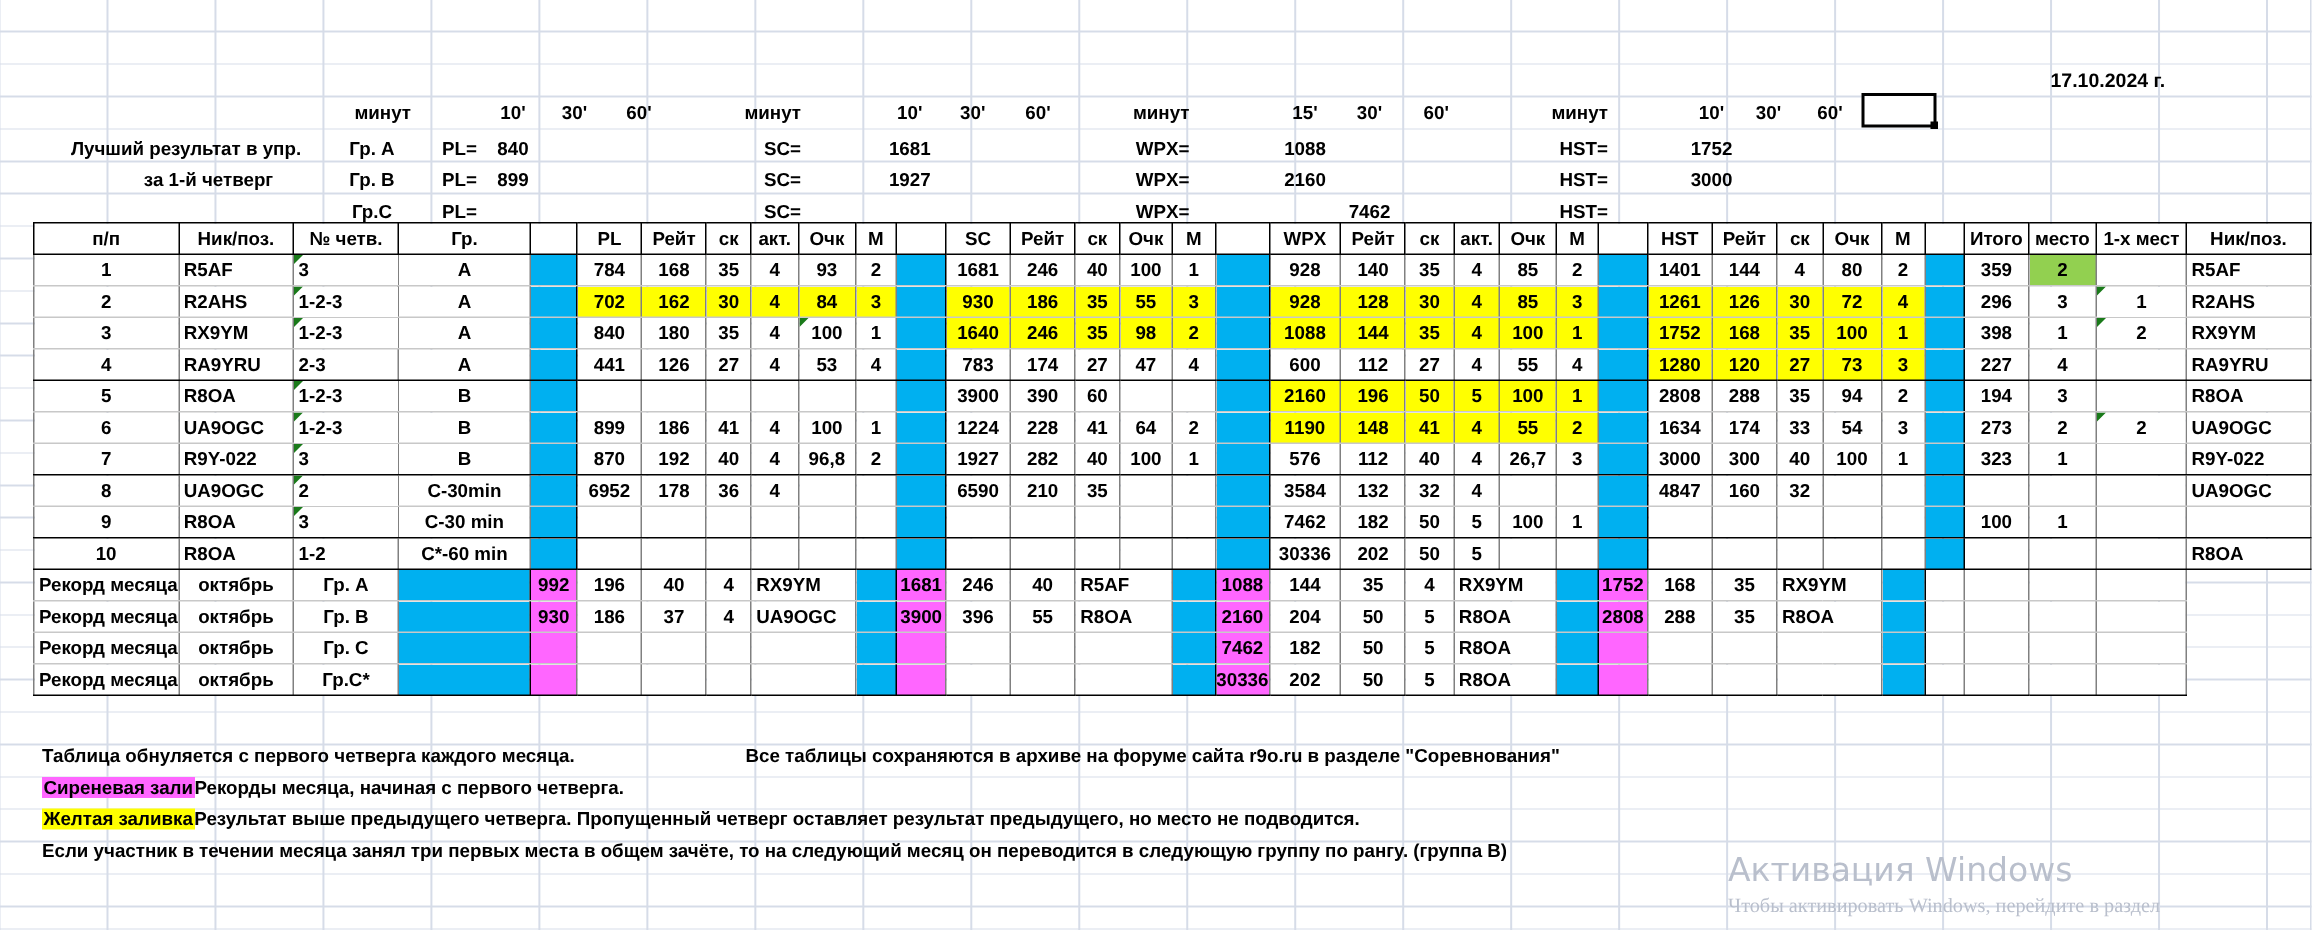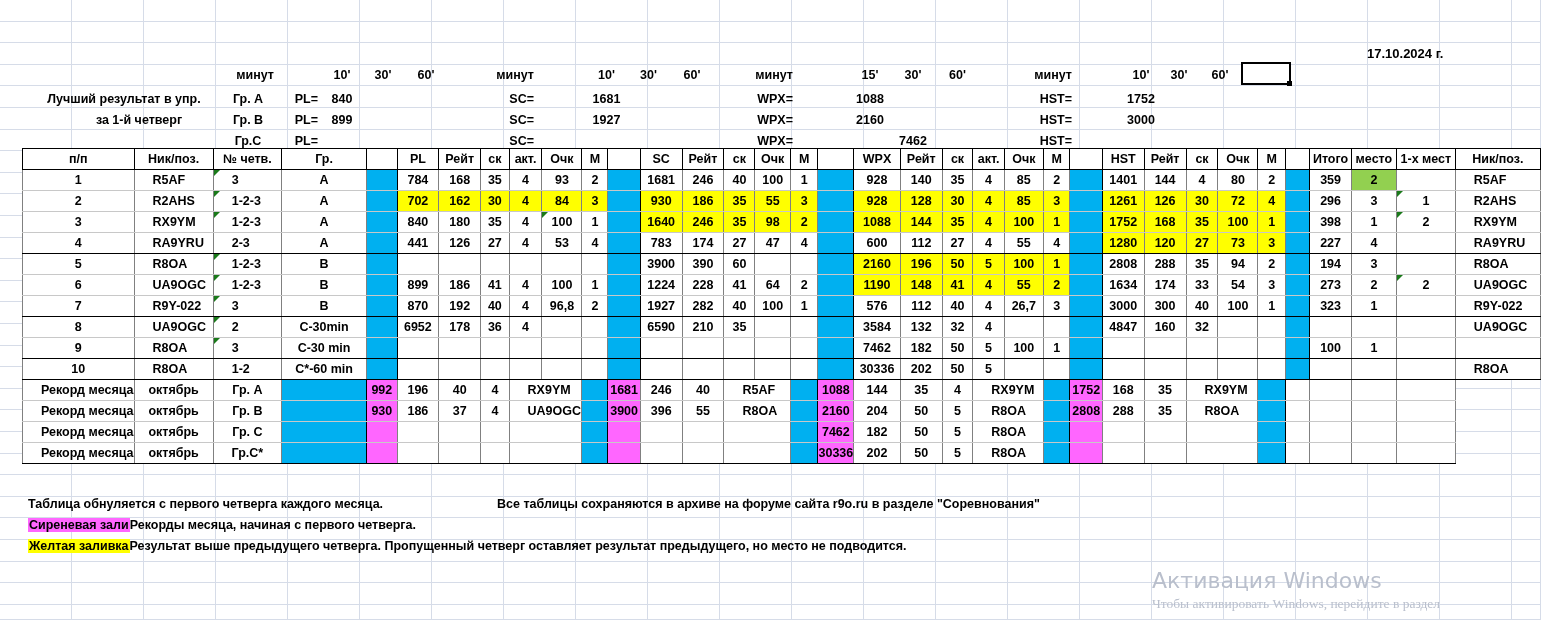--- a/index.html
+++ b/index.html
@@ -47,21 +47,21 @@
     border-top:1px solid #c8c8c8;border-bottom:1px solid #c8c8c8;
     height:21px;overflow:hidden;background:#fff;
   }
   #maintable tr.hdr td{
     border:1px solid #000;font-weight:bold;background:#fff;
   }
   #maintable td.cyan{background:#00B0F0;border-left:1px solid #000;border-right:1px solid #000;}
   #maintable td.yellow{background:#FFFF00;}
   #maintable td.magenta{background:#FF66FF;}
   #maintable td.green{background:#92D050;}
-  #maintable td.left{text-align:left;padding-left:18px;}
+  #maintable td.left{text-align:left;padding-left:3px;}
   #maintable tr.topline td{border-top:1.6px solid #000;}
   #maintable tr.botline td{border-bottom:1.6px solid #000;}
   .cmt{position:relative;}
   .cmt::before{content:"";position:absolute;left:0;top:0;
     border-top:6px solid #1a7a1a;border-right:6px solid transparent;}
 
   
   .note{font-weight:bold;font-size:12.5px;white-space:nowrap;}
   .swatch{display:inline-block;font-weight:bold;font-size:12.5px;
           padding:0 1px;}
@@ -781,17 +781,18 @@
   <div class="abs note" style="left:497px;top:497px;">Все таблицы сохраняются в архиве на форуме сайта r9o.ru  в разделе "Соревнования"</div>
 
   <div class="abs" style="left:28px;top:518px;">
     <span class="swatch sw-magenta">Сиреневая зали</span><span class="note">Рекорды месяца, начиная с первого четверга.</span>
   </div>
 
   <div class="abs" style="left:28px;top:539px;">
     <span class="swatch sw-yellow">Желтая заливка</span><span class="note">Результат выше предыдущего четверга. Пропущенный четверг оставляет результат предыдущего, но место не подводится.</span>
   </div>
 
+  <div class="abs note" style="left:28px;top:560px;">Если участник в течении месяца занял три  первых места в общем зачёте, то на следующий месяц он переводится в следующую группу по рангу. (группа В)</div>
 
   <div class="abs wm1" style="left:1152px;top:568px;">Активация Windows</div>
   <div class="abs wm2" style="left:1152px;top:596px;">Чтобы активировать Windows, перейдите в раздел</div>
 
 </div>
 
 </body></html>

